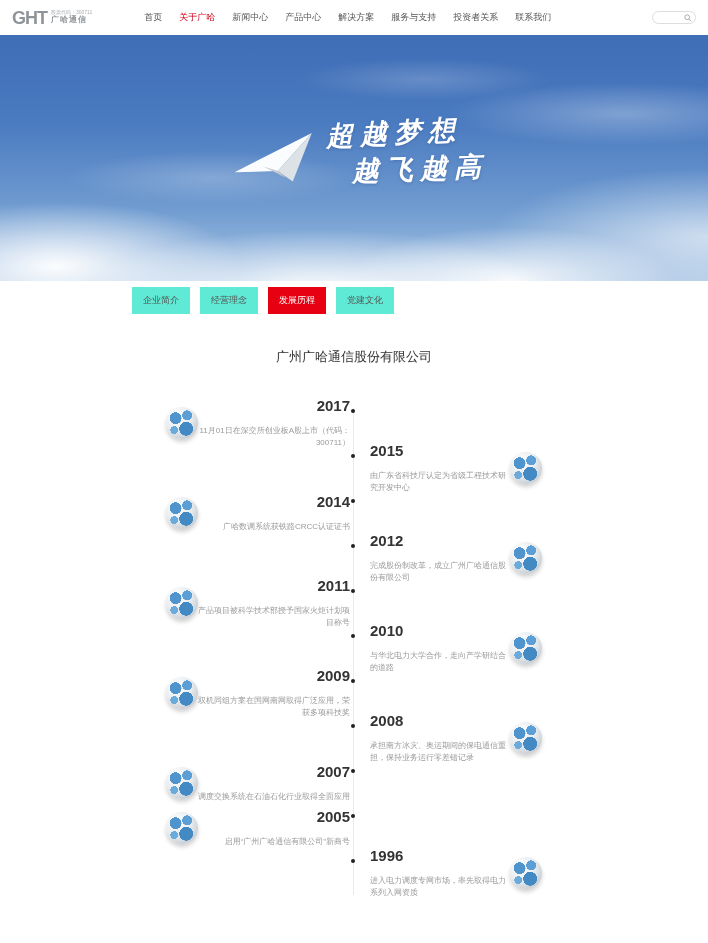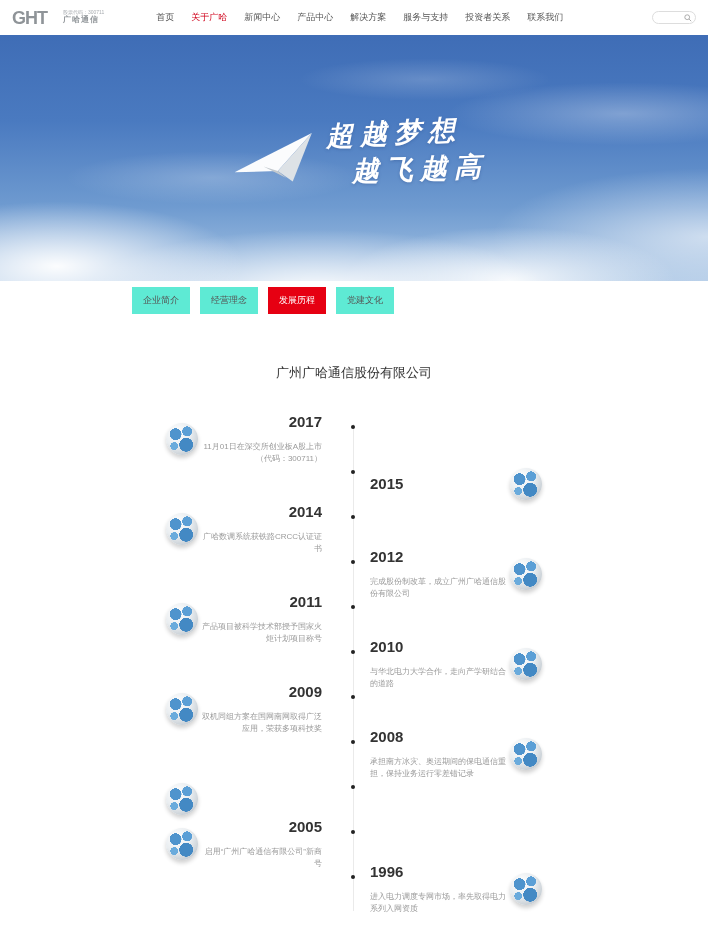--- a/index.html
+++ b/index.html
@@ -1,21 +1,21 @@
 <!DOCTYPE html>
 <html><head>
 <meta charset="utf-8">
 <style>
   * { margin:0; padding:0; box-sizing:border-box; }
   html,body { width:708px; height:943px; overflow:hidden; background:#fff;
               font-family:"Liberation Sans", sans-serif; }
 
   
   .header { height:35px; display:flex; align-items:center; padding:0 12px; background:#fff; }
-  .logo { display:flex; align-items:center; gap:16px; cursor:pointer; }
+  .logo { display:flex; align-items:center; gap:4px; cursor:pointer; }
   .logo-ght { font-size:18px; font-weight:800; color:#8f9498; letter-spacing:-1px; line-height:1; }
   .logo-sub { display:flex; flex-direction:column; line-height:1.25; padding-bottom:1px; }
   .logo-stock { font-size:5px; color:#a9adb1; }
   .logo-name { font-size:8px; font-weight:bold; color:#8f9498; letter-spacing:1px; }
   .nav { margin-left:52px; display:flex; gap:17px; }
   .nav-item { font-size:9px; color:#555; cursor:pointer; white-space:nowrap; }
   .nav-item.active { color:#d0021b; }
   .search-box { margin-left:auto; width:44px; height:13px; border:1px solid #ddd; border-radius:8px;
                 display:flex; align-items:center; justify-content:flex-end; padding-right:3px; background:#fff; }
   .search-box input { border:none; outline:none; width:30px; height:10px; font-size:7px; background:transparent; }
@@ -38,21 +38,21 @@
   .hero-line1 { left:326px; top:80px;  font-size:27px; transform:rotate(-3deg); }
   .hero-line2 { left:352px; top:116px; font-size:27px; transform:rotate(-2deg); }
 
   
   .tabs { margin:6px 0 0 132px; display:flex; gap:10px; }
   .tab { border:none; background:#5eead4; color:#555; font-size:9px; padding:7px 11px;
          cursor:pointer; font-family:inherit; }
   .tab.active { background:#e60012; color:#fff; }
 
   
-  .section-title { margin-top:50px; text-align:center; font-size:13px; color:#333; }
+  .section-title { margin-top:34px; text-align:center; font-size:13px; color:#333; }
 
   
   .timeline { position:relative; width:400px; margin:34px auto 0; }
   .timeline::before { content:""; position:absolute; left:199px; top:8px; bottom:0;
                       width:1px; background:#eaeaea; }
   .t-entry { position:relative; display:flex; height:45px; }
   .t-dot { position:absolute; left:197px; top:9px; width:4px; height:4px;
            background:#222; border-radius:50%; }
   .half { width:200px; display:flex; }
   .t-text { flex:1; padding-top:2px; }
@@ -61,21 +61,21 @@
   .globe { width:32px; height:32px; flex:none; align-self:center; border-radius:50%;
     background:
       radial-gradient(circle 6px at 30% 35%, #4f94cd 97%, transparent),
       radial-gradient(circle 5px at 66% 26%, #5b9fd6 97%, transparent),
       radial-gradient(circle 7px at 63% 68%, #4389c4 97%, transparent),
       radial-gradient(circle 4px at 26% 72%, #6aabdc 97%, transparent),
       radial-gradient(circle at 35% 30%, #ffffff 0%, #e9edf0 45%, #c9d0d6 75%, #aab3ba 100%);
     box-shadow:0 3px 4px rgba(0,0,0,.18); }
   .left .half-l  { align-items:center; }
   .left .globe   { margin-left:12px; }
-  .left .t-text  { text-align:right; padding-right:32px; }
+  .left .t-text  { text-align:right; padding-right:4px; }
   .right .half-r { align-items:center; }
   .right .t-text { text-align:left; padding-left:16px; }
   .right .globe  { margin-right:12px; }
 </style>
 </head>
 <body>
 
 <div class="header">
   <div class="logo">
     <span class="logo-ght">GHT</span>
@@ -134,20 +134,21 @@
     </div>
     <div class="half half-r"></div>
     <span class="t-dot"></span>
   </div>
 
   <div class="t-entry right">
     <div class="half half-l"></div>
     <div class="half half-r">
       <div class="t-text">
         <div class="t-year">2015</div>
+        <div class="t-desc">由广东省科技厅认定为省级工程技术研究开发中心</div>
       </div>
       <div class="globe"></div>
     </div>
     <span class="t-dot"></span>
   </div>
 
   <div class="t-entry left">
     <div class="half half-l">
       <div class="globe"></div>
       <div class="t-text">
@@ -215,20 +216,24 @@
         <div class="t-desc">承担南方冰灾、奥运期间的保电通信重担，保持业务运行零差错记录</div>
       </div>
       <div class="globe"></div>
     </div>
     <span class="t-dot"></span>
   </div>
 
   <div class="t-entry left">
     <div class="half half-l">
       <div class="globe"></div>
+      <div class="t-text">
+        <div class="t-year">2007</div>
+        <div class="t-desc">调度交换系统在石油石化行业取得全面应用</div>
+      </div>
     </div>
     <div class="half half-r"></div>
     <span class="t-dot"></span>
   </div>
 
 
   <div class="t-entry left">
     <div class="half half-l">
       <div class="globe"></div>
       <div class="t-text">

